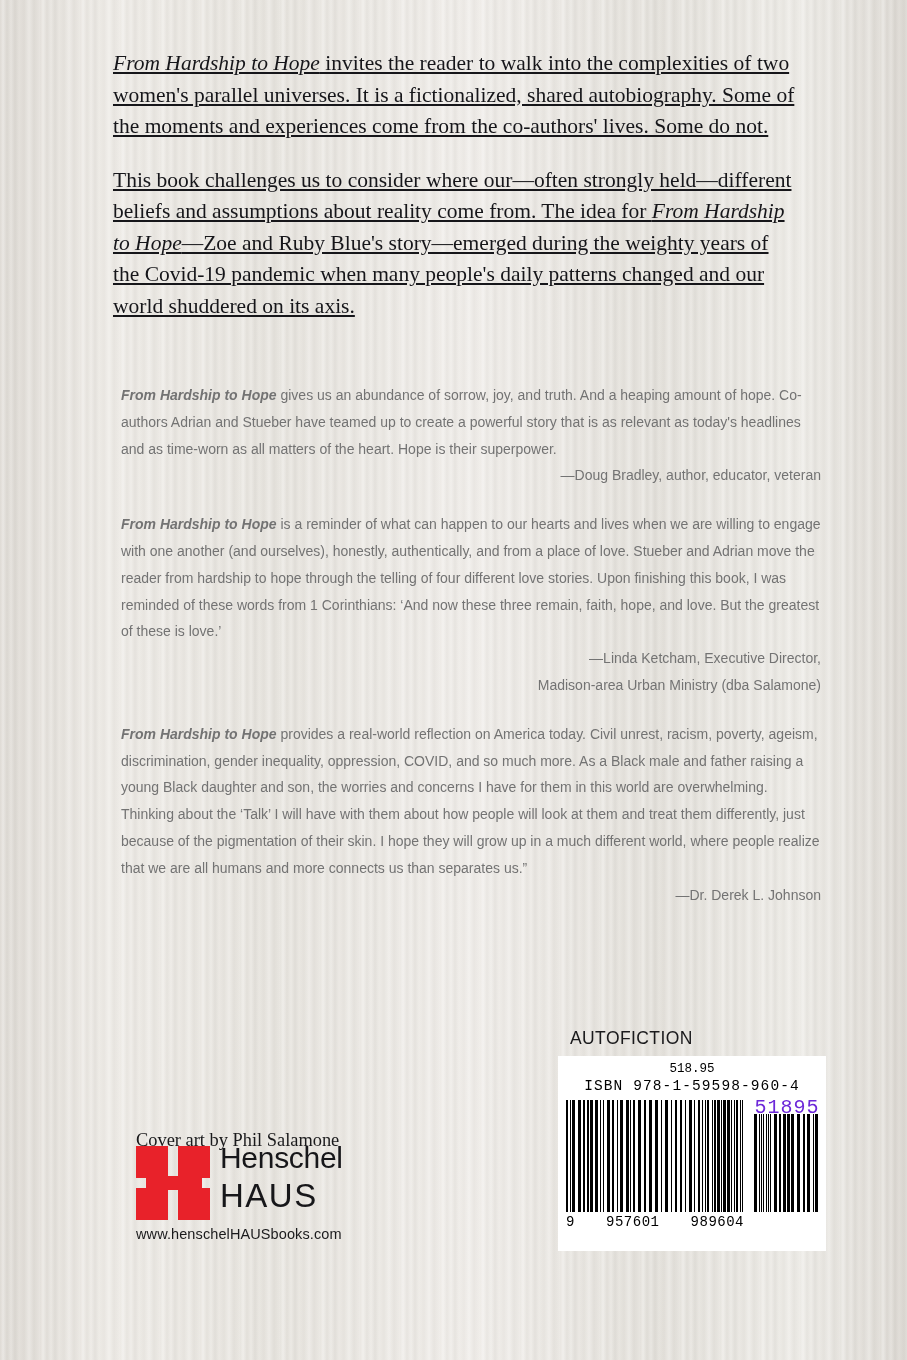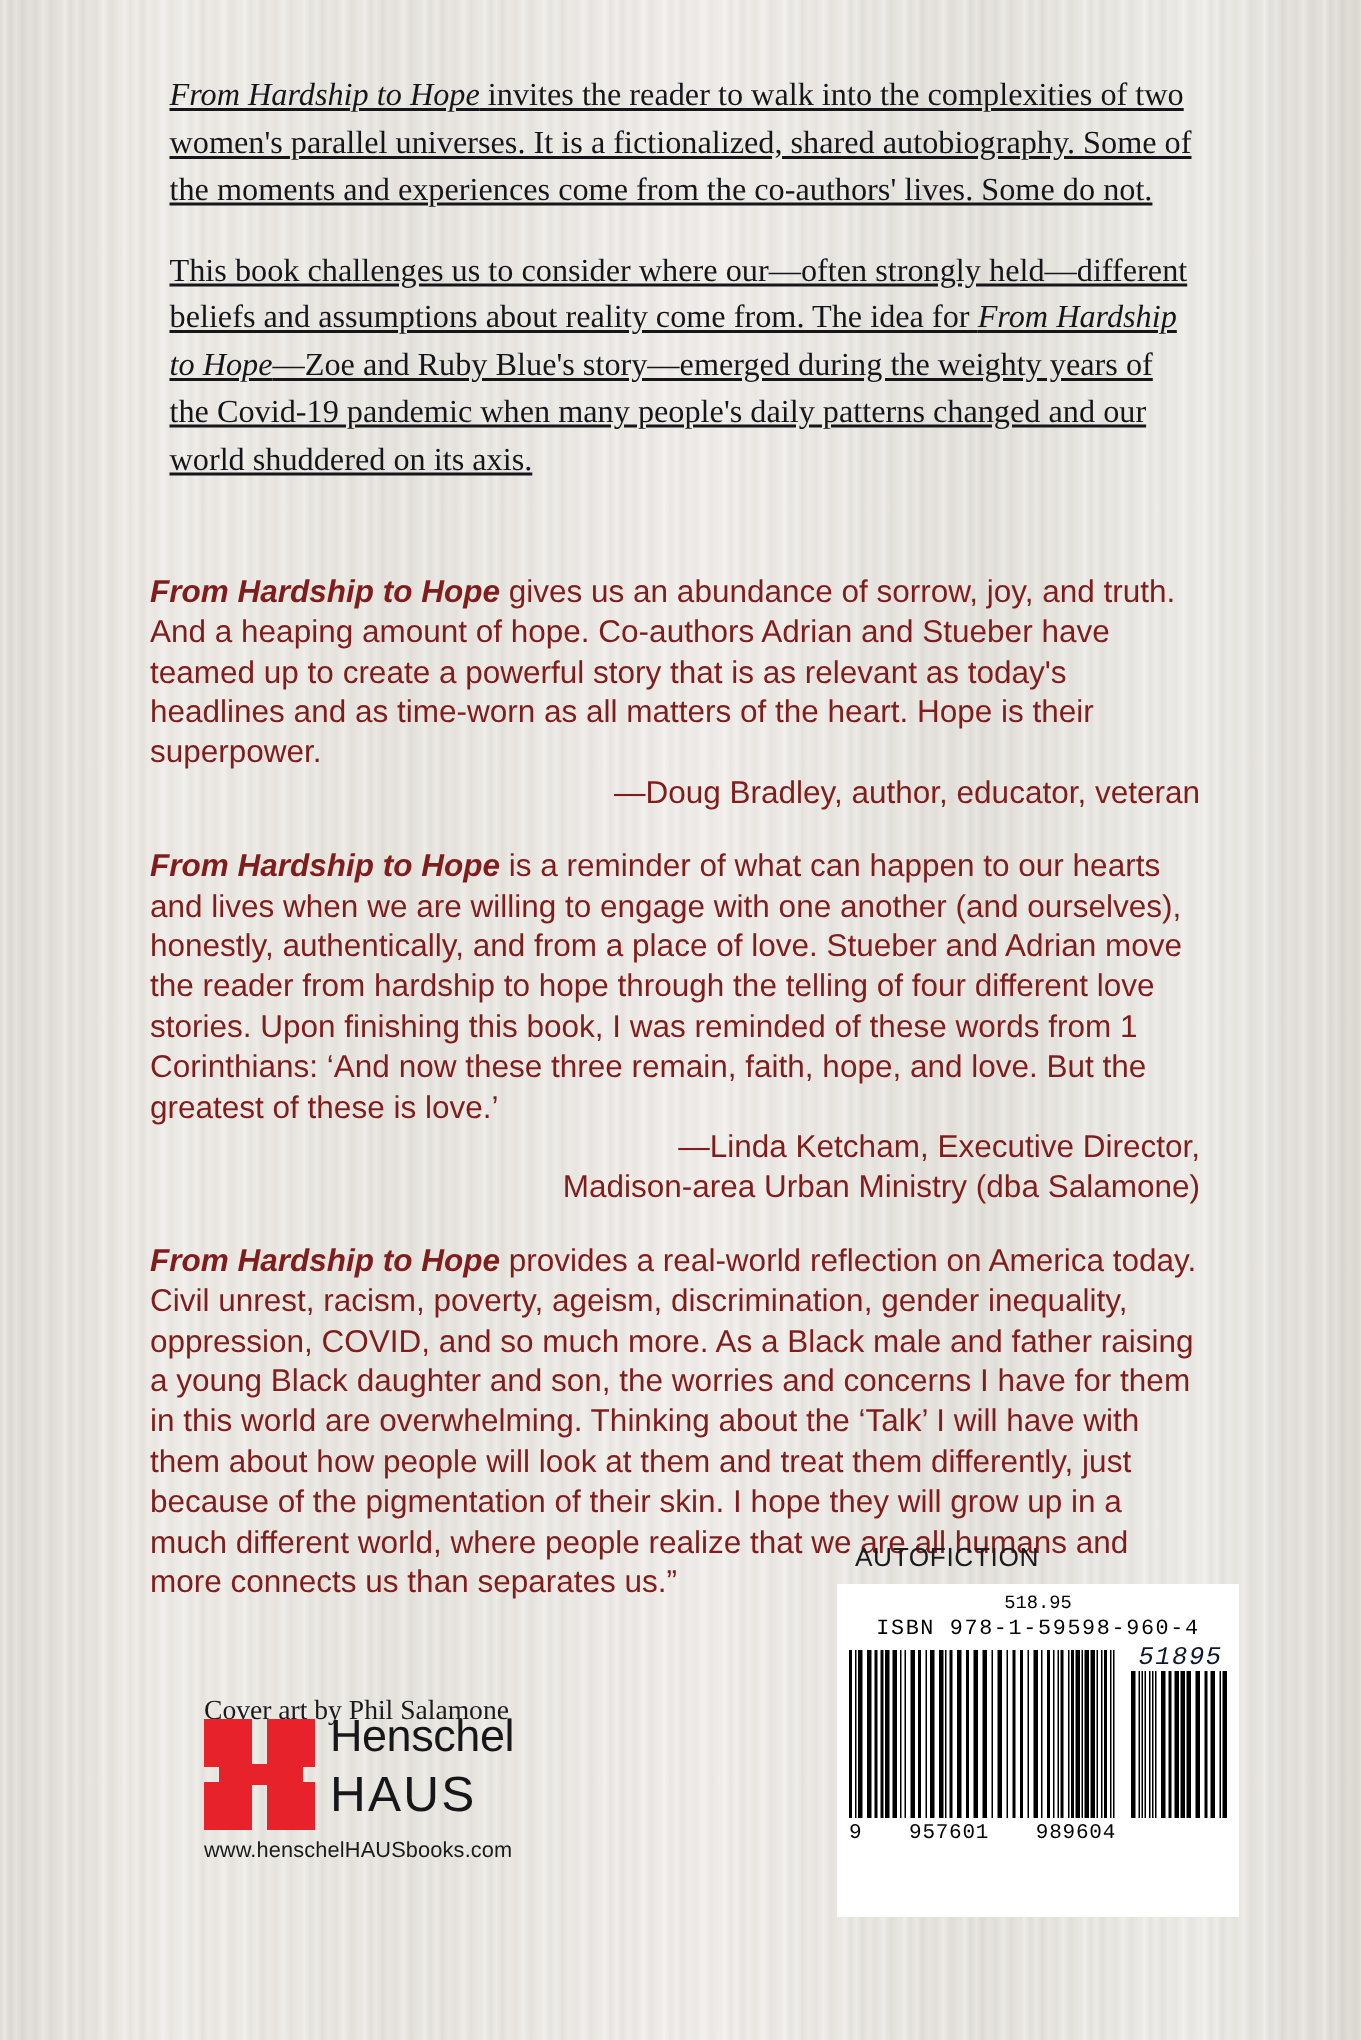--- a/index.html
+++ b/index.html
@@ -51,26 +51,26 @@
     line-height: 31.5px;
     color: #16161a;
   }
   .desc p { margin: 0 0 22px 0; text-decoration: underline; }
   .desc p:last-child { margin-bottom: 0; margin-top: 20px; }
   .desc em { font-style: italic; }
 
   
   .blurbs {
     position: absolute;
-    left: 100px;
+    left: 121px;
     top: 382px;
     width: 700px;
-    font-size: 21px;
+    font-size: 14px;
     line-height: 26.8px;
-    color: #7f1d1d;
+    color: #737373;
   }
   .blurb { margin-bottom: 22px; }
   .blurb:last-child { margin-bottom: 0; }
   .blurb .title {
     font-weight: bold;
     font-style: italic;
   }
   .attrib {
     text-align: right;
     margin-top: 0px;
@@ -148,21 +148,21 @@
     color: #1a1a1c;
     letter-spacing: 0.1px;
   }
 
   
   .barcode-box {
     position: absolute;
     left: 558px;
     top: 1056px;
     width: 268px;
-    height: 222px;
+    height: 195px;
     background: #ffffff;
   }
   .price-line {
     position: absolute;
     top: 6px;
     left: 0;
     width: 100%;
     text-align: center;
     font-family: "Liberation Mono", monospace;
     font-size: 12.5px;
@@ -213,24 +213,23 @@
     display: flex;
     justify-content: space-between;
   }
   .addon-digits {
     position: absolute;
     left: 194px;
     top: 40px;
     width: 70px;
     text-align: center;
     font-family: "Liberation Mono", monospace;
-    font-size: 17px;
+    font-size: 20px;
     letter-spacing: 1px;
-    color: #0f172a;
-    font-style: italic;
+    color: #6d28d9;
   }
 </style>
 </head>
 <body>
 
 <div class="bg-texture"></div>
 
 <div class="page">
 
   <div class="desc">

